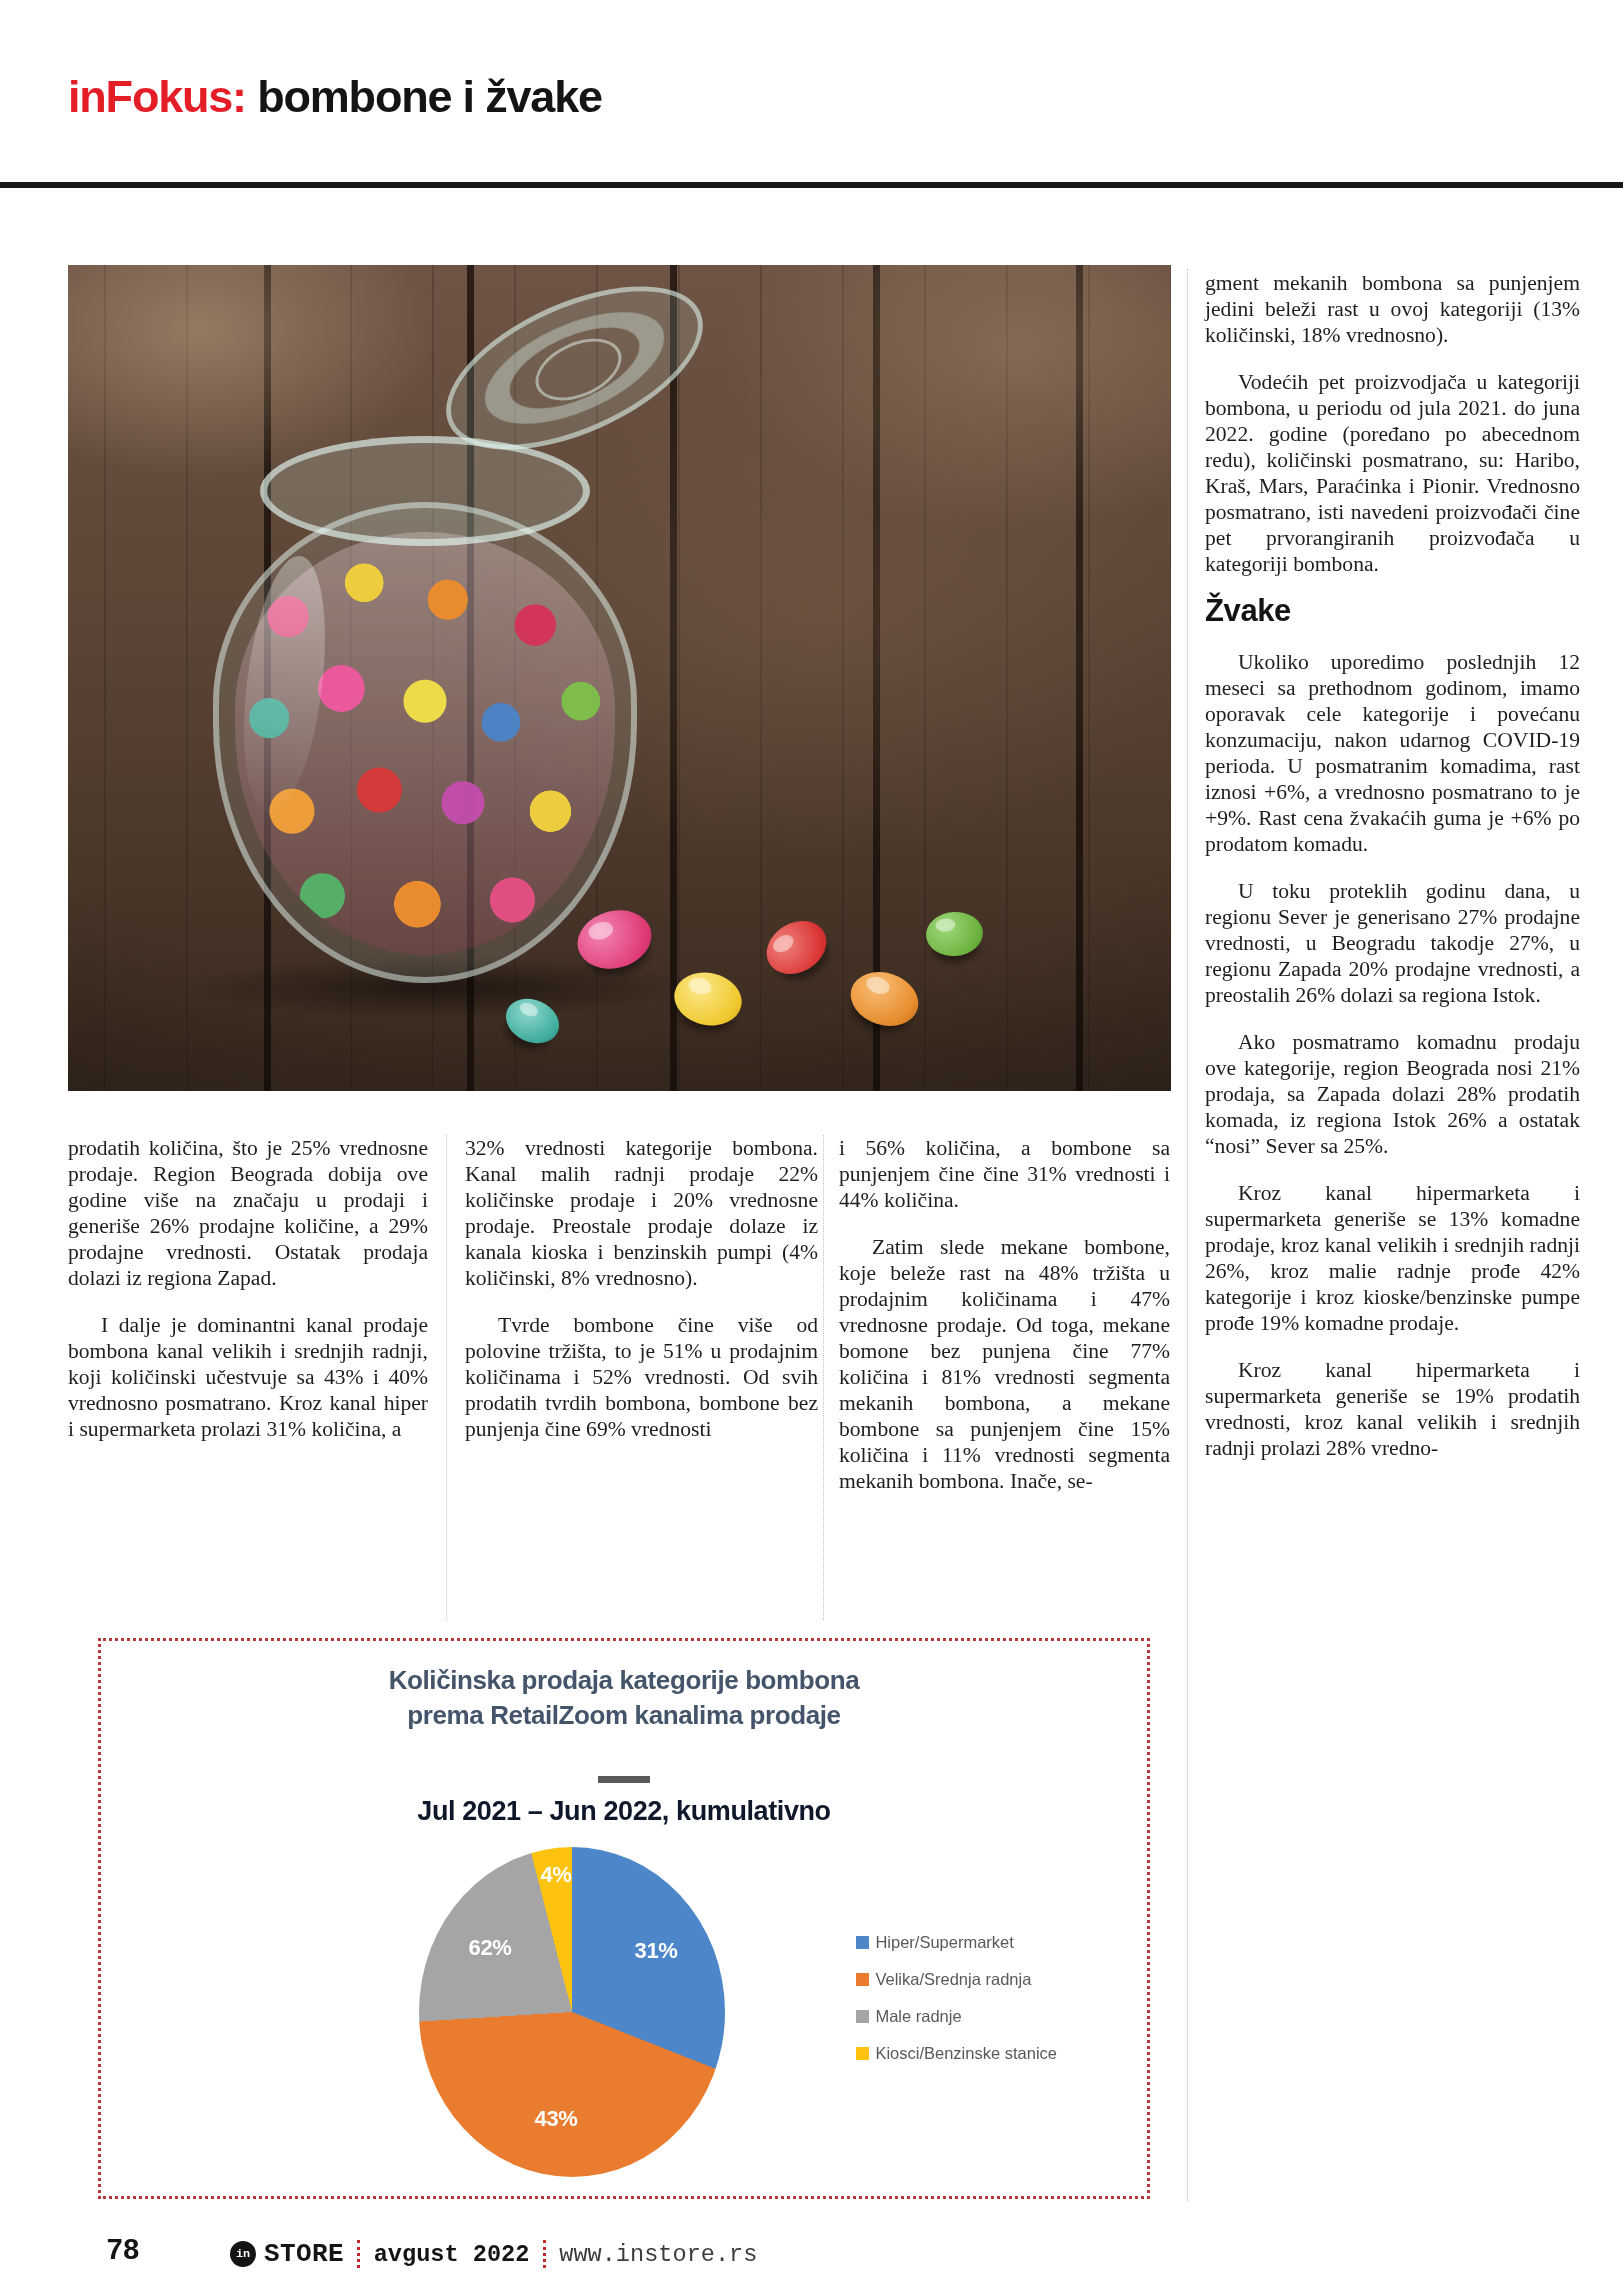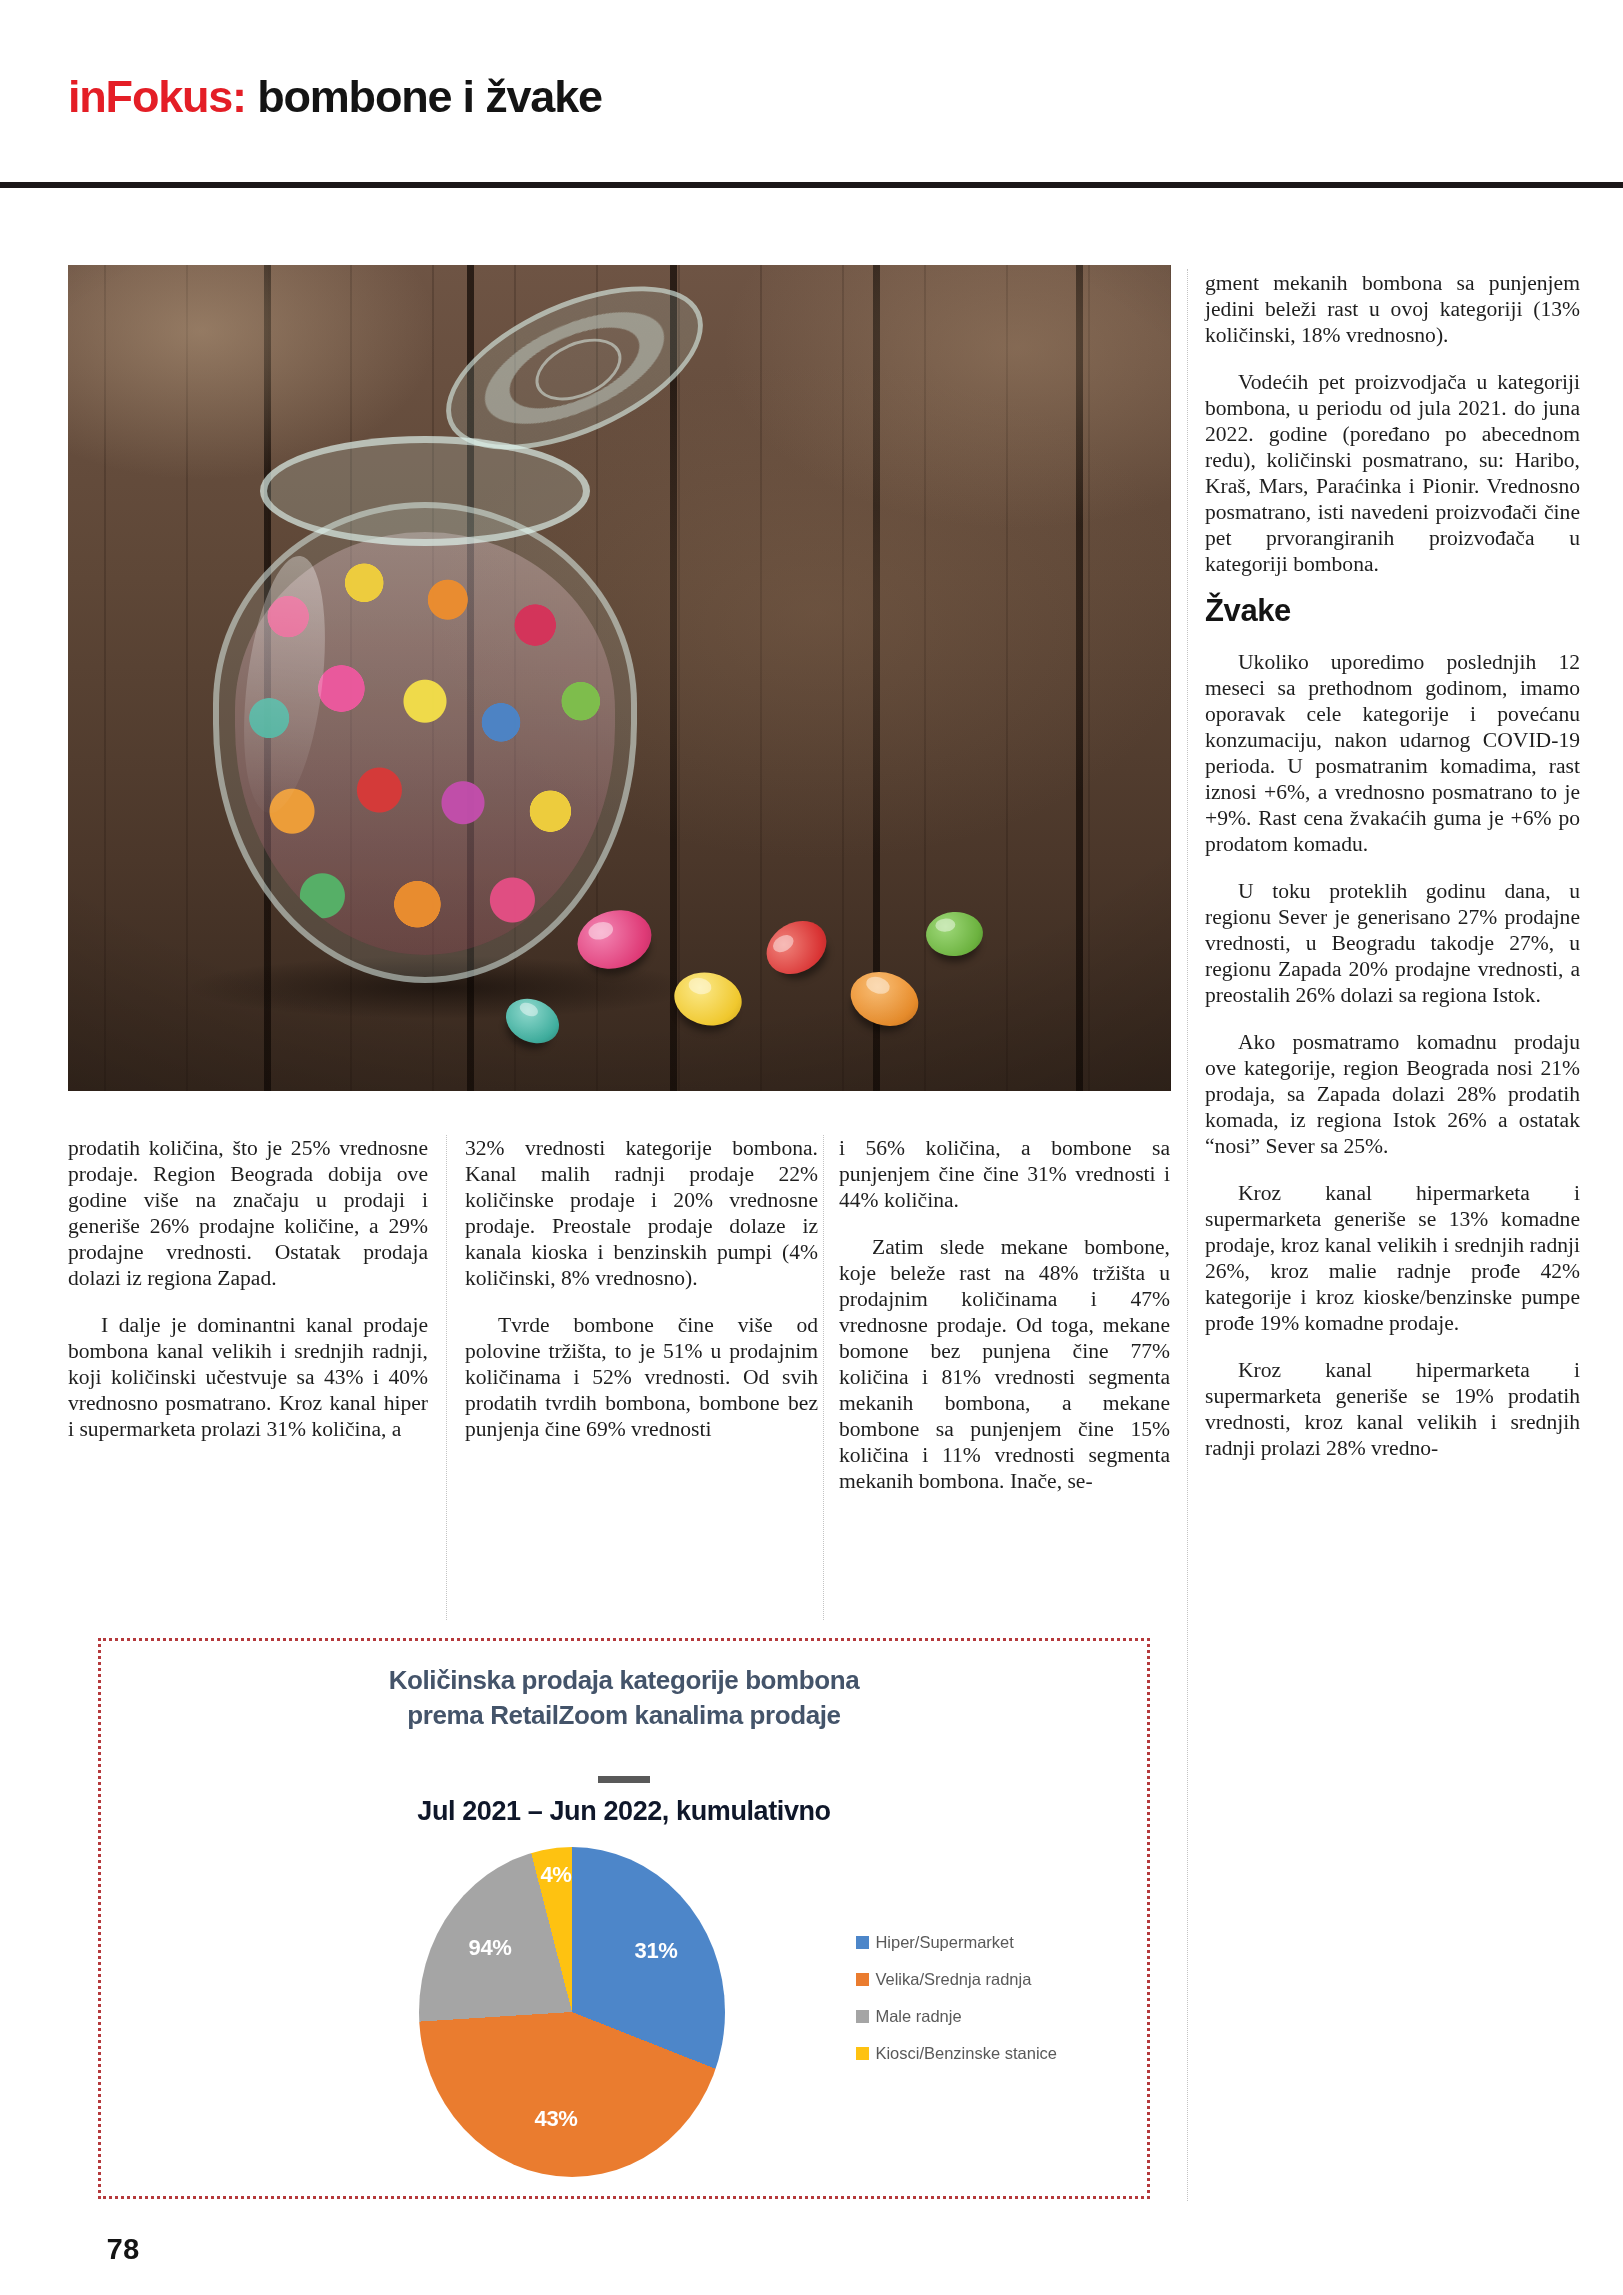--- a/index.html
+++ b/index.html
@@ -182,21 +182,21 @@
 <div class="chart-box">
   <div class="chart-title">
     <div>Količinska prodaja kategorije bombona</div>
     <div>prema RetailZoom kanalima prodaje</div>
   </div>
   <div class="chart-dash"></div>
   <div class="chart-subtitle">Jul 2021 – Jun 2022, kumulativno</div>
   <div class="pie" id="pie" style="background: conic-gradient(rgb(77, 134, 201) 0deg, rgb(77, 134, 201) 111.6deg, rgb(234, 124, 47) 111.6deg, rgb(234, 124, 47) 266.4deg, rgb(165, 165, 165) 266.4deg, rgb(165, 165, 165) 345.6deg, rgb(254, 194, 17) 345.6deg, rgb(254, 194, 17) 360deg);">
       <div class="pie-label" style="left: 237px; top: 104px;">31%</div>
       <div class="pie-label" style="left: 137px; top: 272px;">43%</div>
-      <div class="pie-label" style="left: 71px; top: 101px;">94%</div>
+      <div class="pie-label" style="left: 71px; top: 101px;">62%</div>
       <div class="pie-label" style="left: 137px; top: 27.5px;">4%</div>
     </div>
   <div class="legend" id="legend">
       <div class="legend-item">
         <span class="legend-swatch" style="background: rgb(77, 134, 201);"></span>
         <span class="legend-label">Hiper/Supermarket</span>
       </div>
       <div class="legend-item">
         <span class="legend-swatch" style="background: rgb(234, 124, 47);"></span>
         <span class="legend-label">Velika/Srednja radnja</span>
@@ -207,14 +207,22 @@
       </div>
       <div class="legend-item">
         <span class="legend-swatch" style="background: rgb(254, 194, 17);"></span>
         <span class="legend-label">Kiosci/Benzinske stanice</span>
       </div>
     </div>
 </div>
 
 <div class="footer">
   <div class="page-number">78</div>
+  <div class="footer-brand">
+    <div class="logo-circle">in</div>
+    <div class="brand-store">STORE</div>
+    <div class="footer-sep"></div>
+    <div class="footer-issue">avgust 2022</div>
+    <div class="footer-sep"></div>
+    <div class="footer-site">www.instore.rs</div>
+  </div>
 </div>
 
 
 </body></html>

